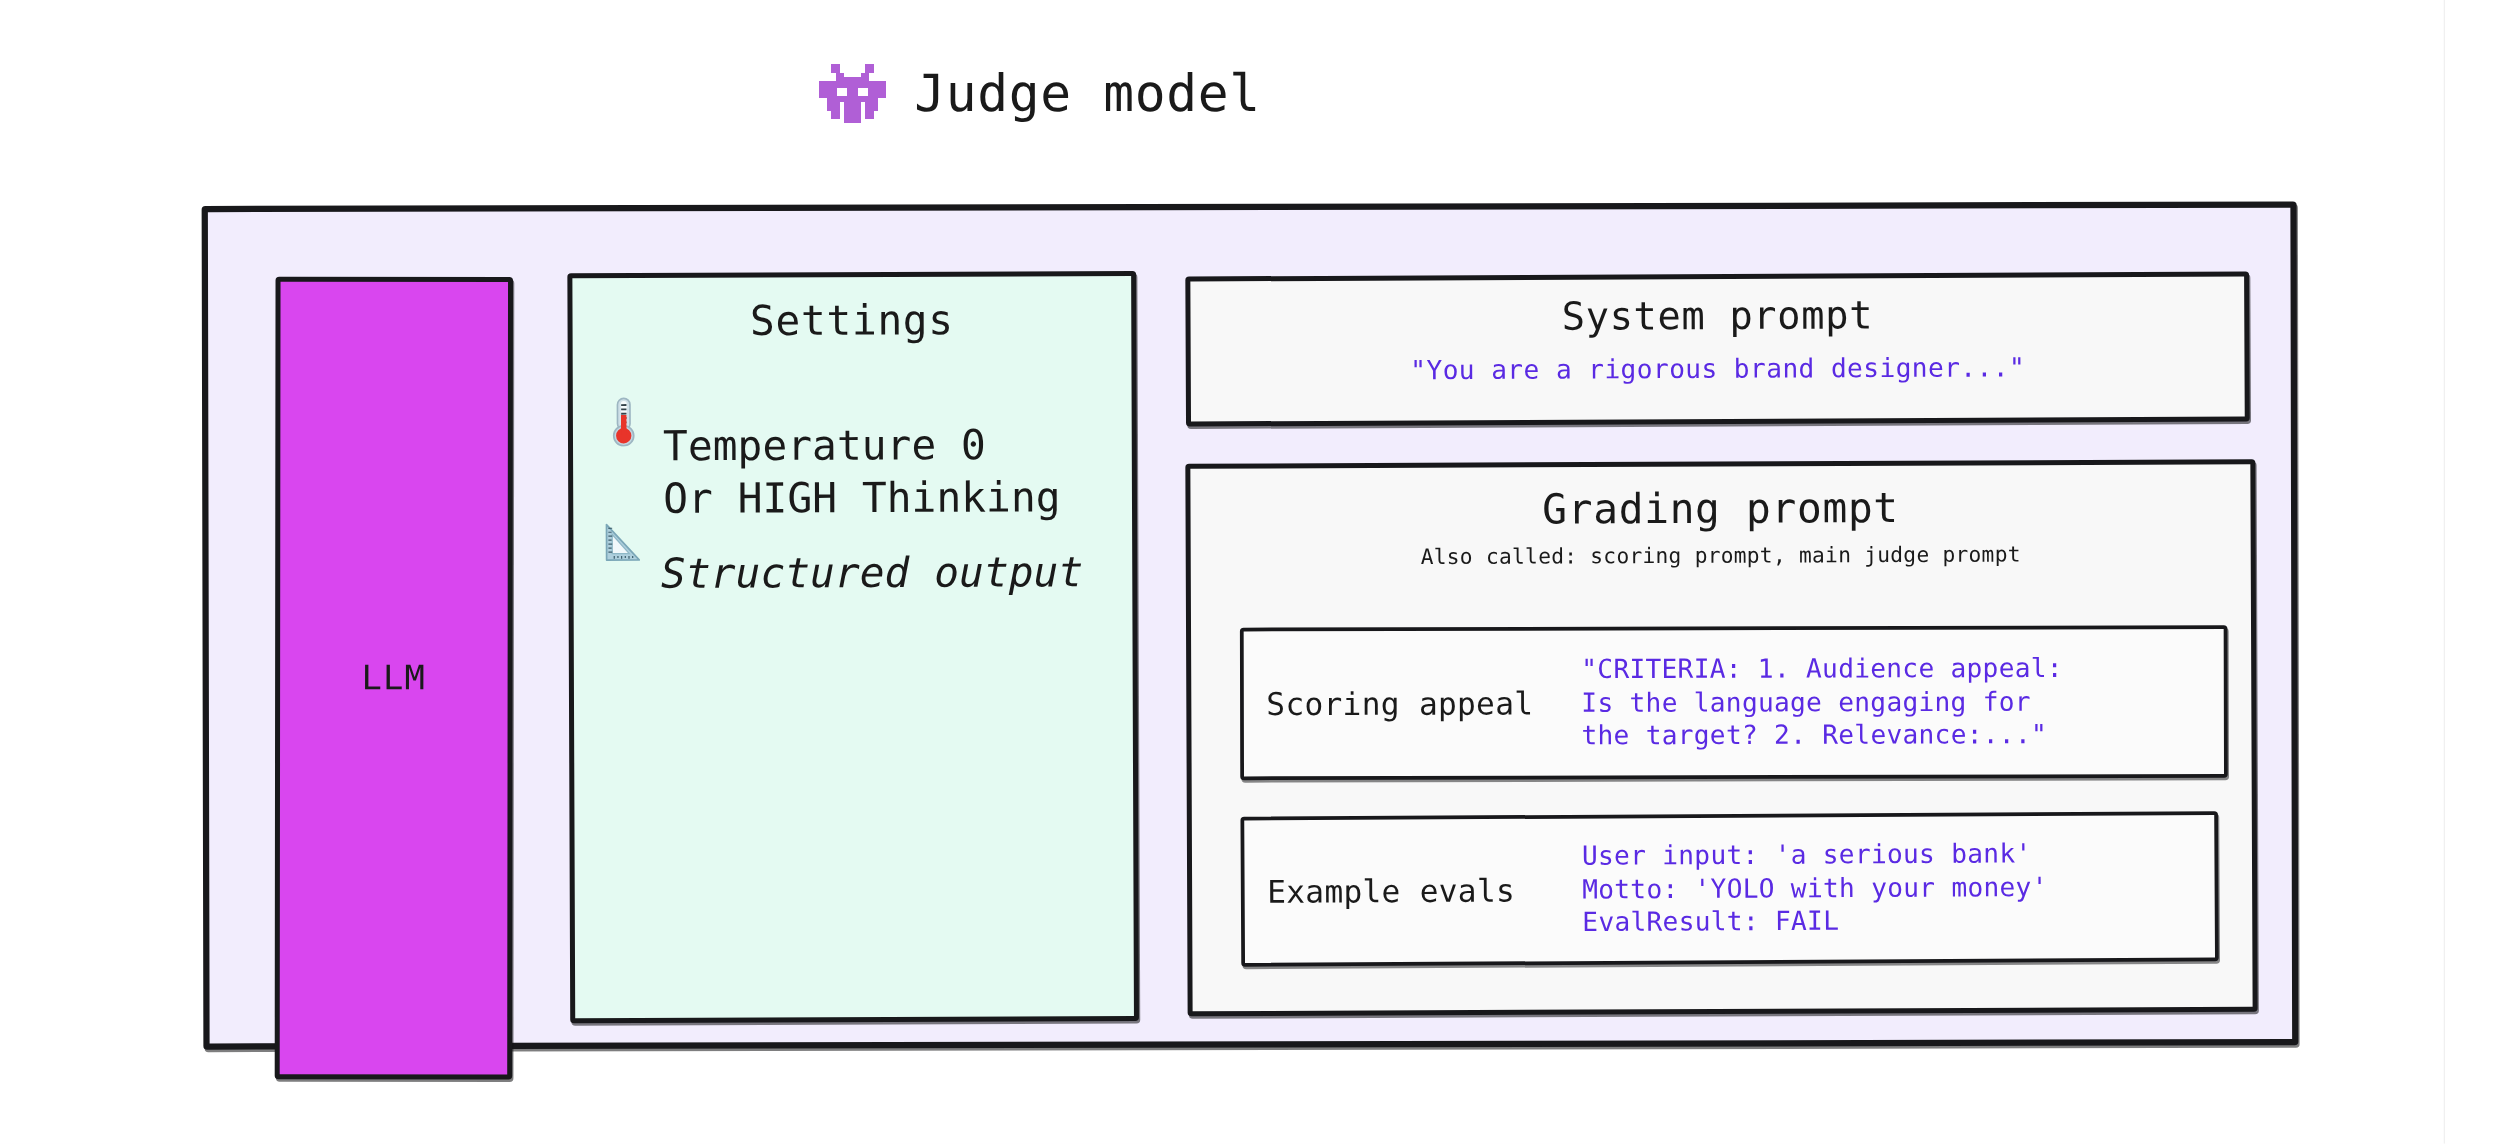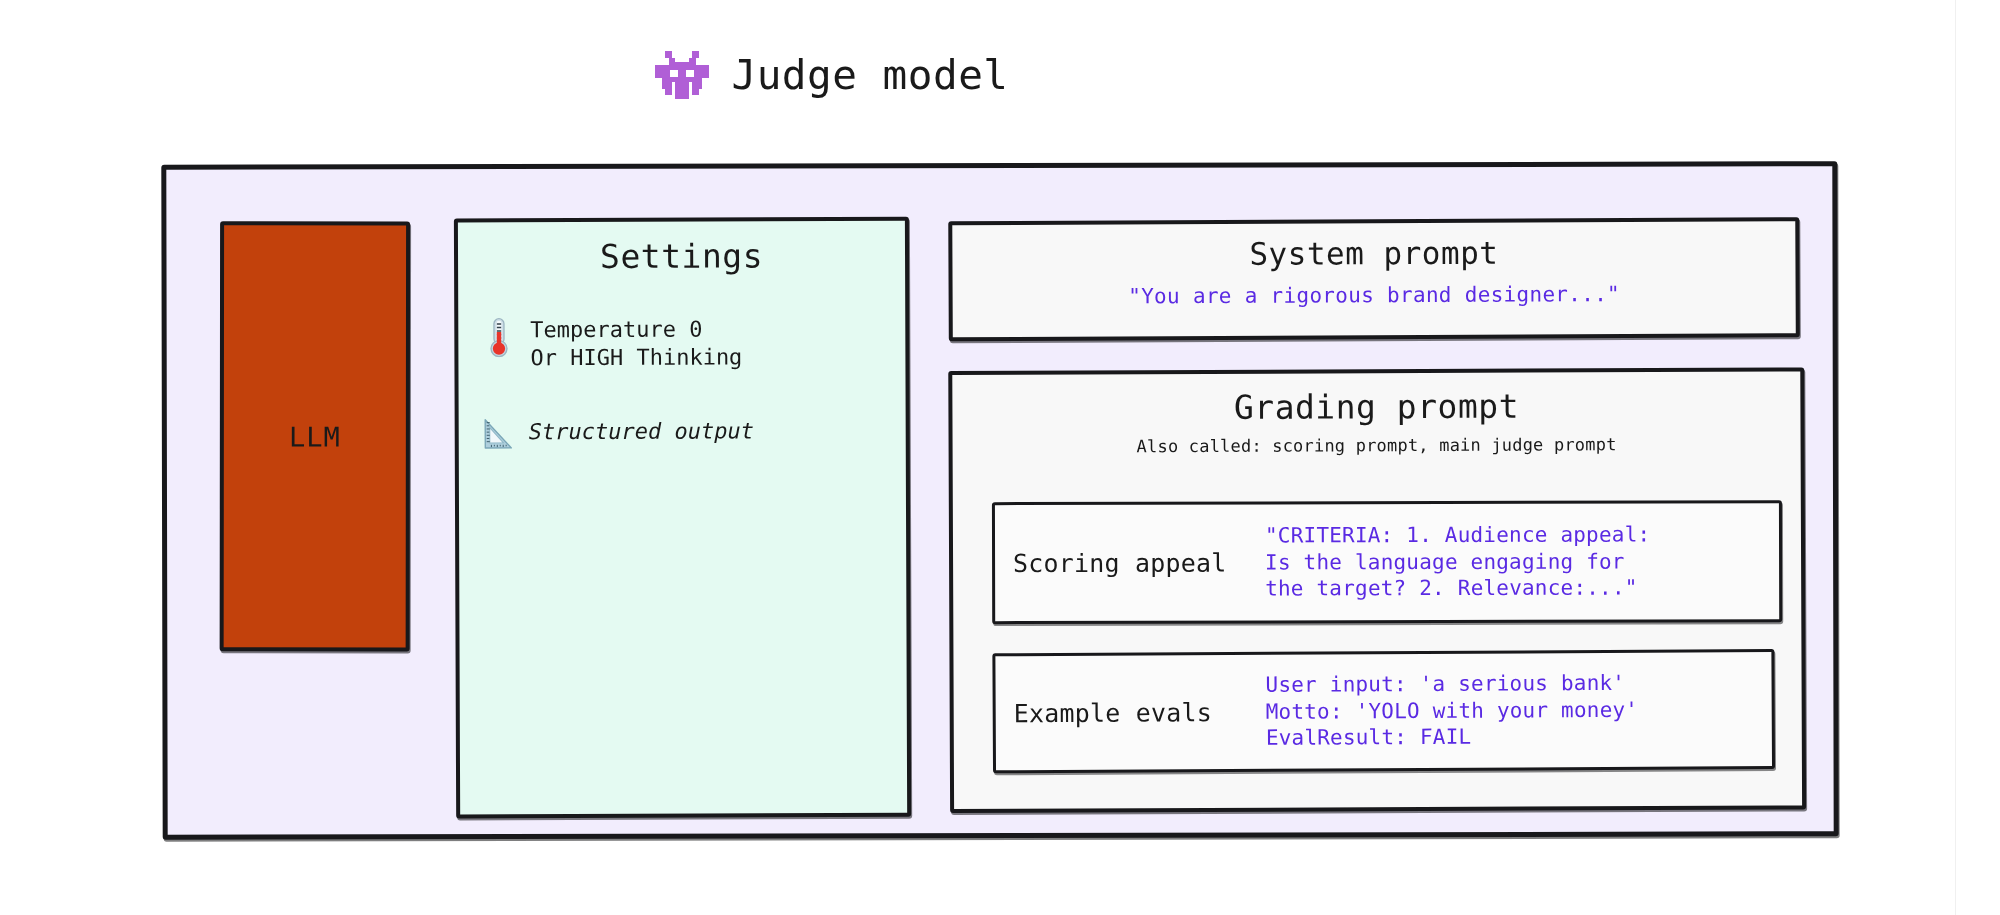--- a/index.html
+++ b/index.html
@@ -69,22 +69,22 @@
     background: #f2edfd;
     border-width: 5px;
     transform: rotate(-0.12deg);
   }
 
   
   #llm-box {
     left: 53px;
     top: 52px;
     width: 190px;
-    height: 430px;
-    background: #c2410c;
+    height: 642px;
+    background: #d946ef;
     display: flex;
     align-items: center;
     justify-content: center;
     transform: rotate(0.18deg);
   }
   #llm-label {
     font-size: 27px;
     color: #1a1a1a;
     letter-spacing: 1px;
   }
@@ -117,25 +117,26 @@
   #setting-row-temperature { left: 24px; top: 93px; }
   #setting-row-structured  { left: 22px; top: 190px; }
   .setting-icon {
     width: 34px;
     height: 40px;
     flex: none;
     display: block;
     margin-top: 2px;
   }
   .setting-text {
-    font-size: 22px;
+    font-size: 33px;
     color: #1a1a1a;
     line-height: 1.27;
     white-space: pre-line;
     padding-top: 1px;
+    margin-top: 20px;
   }
   #setting-row-structured .setting-text { padding-top: 6px; font-style: italic; }
 
   
   #system-prompt-box {
     left: 782px;
     top: 52px;
     width: 851px;
     height: 120px;
     background: #f8f8f8;

